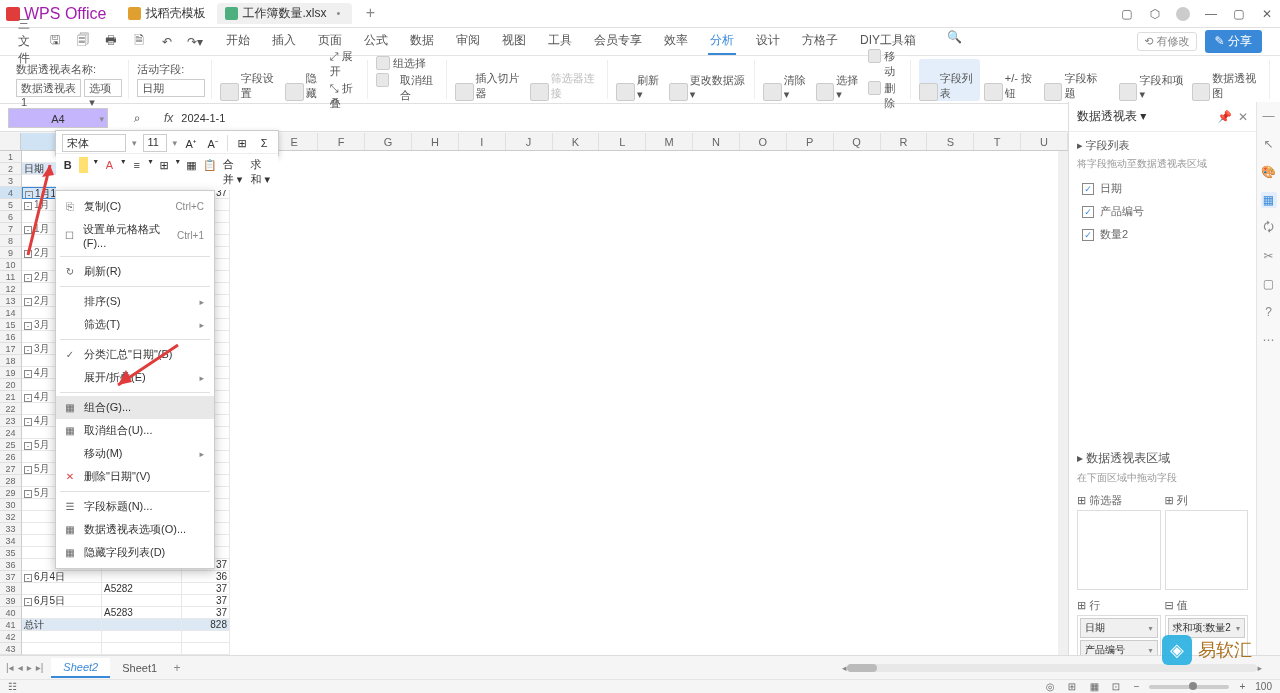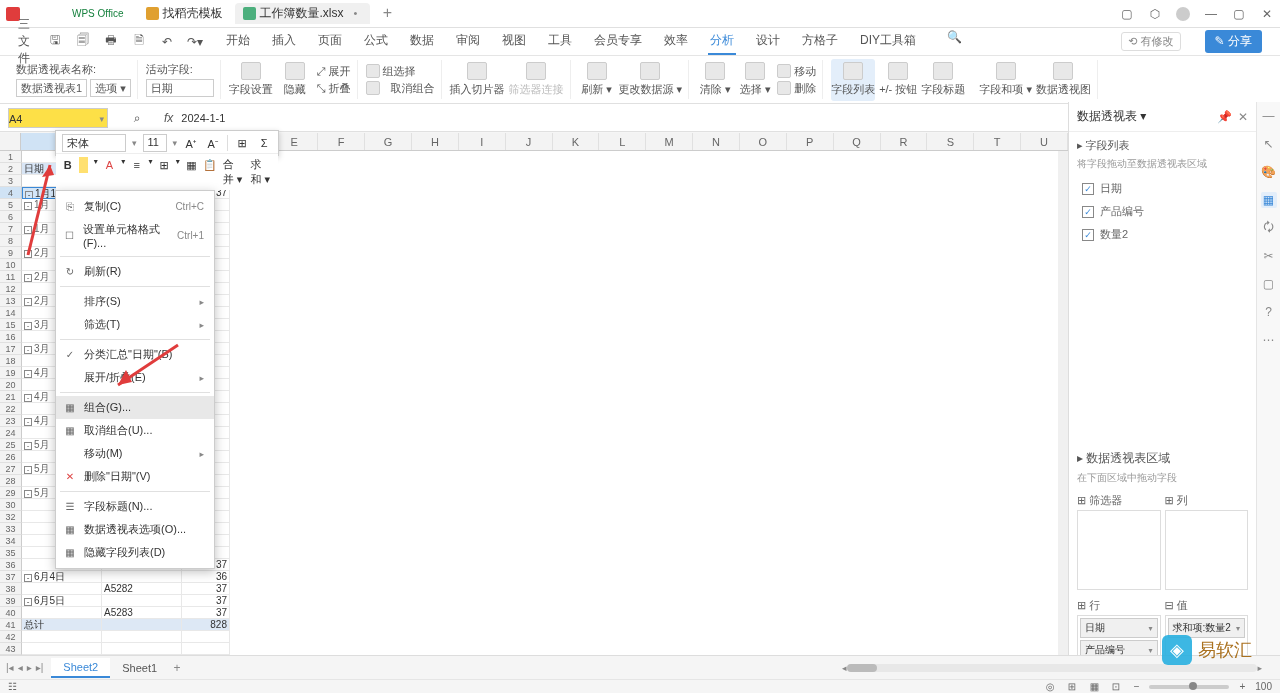--- a/index.html
+++ b/index.html
@@ -1,43 +1,43 @@
 <!DOCTYPE html>
 <html><head>
 <meta charset="utf-8">
 <style>
 * { margin:0; padding:0; box-sizing:border-box; font-family:"Microsoft YaHei",Arial,sans-serif; }
 body { width:1280px; height:693px; background:#f5f5f5; overflow:hidden; position:relative; font-size:12px; color:#333; }
 .titlebar { height:28px; background:#fff; display:flex; align-items:center; padding:0 6px; border-bottom:1px solid #e0e0e0; }
 .wps-logo { width:14px; height:14px; background:#e03c3c; border-radius:2px; margin-right:4px; }
-.title-lbl { font-size:10px; color:#15803d; margin-right:14px;margin-left:48px; }
+.title-lbl { font-size:16px; color:#a21caf; margin-right:14px; }
 .tab-item { display:flex; align-items:center; padding:2px 8px; margin-right:4px; position:relative; }
 .tab-item.active { background:#f0f0f0; border-radius:4px 4px 0 0; }
 .tab-ico { width:13px; height:13px; margin-right:4px; border-radius:2px; }
 .tab-close { width:12px; height:12px; margin-left:6px; color:#888; text-align:center; line-height:10px; font-size:11px; }
 .tab-add { width:20px; height:20px; color:#888; text-align:center; line-height:18px; font-size:16px; margin-left:4px; }
 .win-btns { margin-left:auto; display:flex; align-items:center; gap:14px; color:#666; }
 .win-btn { width:14px; height:14px; display:flex; align-items:center; justify-content:center; font-size:12px; }
 .menubar { height:28px; background:#fff; display:flex; align-items:center; padding:0 18px; border-bottom:1px solid #e5e5e5; }
 .menu-ic { width:18px; height:18px; margin-right:10px; color:#555; display:flex; align-items:center; justify-content:center; }
 .menu-tabs { display:flex; gap:18px; margin-left:10px; }
 .menu-tab { font-size:12px; color:#555; padding:4px 2px; }
 .menu-tab.active { color:#3a89d8; border-bottom:2px solid #3a89d8; }
-.menu-right { margin-left:auto; display:flex; align-items:center; gap:24px; }
+.menu-right { margin-left:auto; display:flex; align-items:center; gap:8px; }
 .badge-mod { font-size:11px; color:#888; border:1px solid #ddd; border-radius:3px; padding:1px 6px; }
 .share-btn { background:#3a89d8; color:#fff; padding:3px 10px; border-radius:3px; font-size:12px; }
 .ribbon { height:48px; background:#fff; display:flex; align-items:center; padding:4px 10px; border-bottom:1px solid #e0e0e0; gap:2px; }
 .rib-grp { display:flex; align-items:center; gap:4px; padding:0 6px; border-right:1px solid #eee; height:100%; }
 .rib-lbl-col { display:flex; flex-direction:column; gap:2px; font-size:11px; color:#555; }
 .rib-sel { border:1px solid #ccc; padding:1px 4px; font-size:11px; min-width:58px; height:18px; background:#fff; }
-.rib-btn { display:flex; flex-direction:column; align-items:center; justify-content:center; gap:2px; min-width:36px; height:42px; font-size:11px; color:#555; }
+.rib-btn { display:flex; flex-direction:row; align-items:flex-end; justify-content:center; gap:2px; min-width:36px; height:42px; font-size:11px; color:#555; }
 .rib-btn-ic { width:20px; height:18px; background:#e8e8e8; border:1px solid #ccc; border-radius:2px; }
 .rib-btn.active { background:#e3eefa; border-radius:3px; }
 .fbar { height:28px; background:#fff; display:flex; align-items:center; border-bottom:1px solid #e0e0e0; padding:0 8px; }
-.namebox { width:100px; height:20px; border:1px solid #ccc; background:#fde047; line-height:20px; font-size:11px; position:relative; }
+.namebox { width:100px; height:20px; border:1px solid #ccc; background:#c4b5fd; text-align:center; line-height:20px; font-size:11px; position:relative; }
 .namebox::after { content:'▾'; position:absolute; right:3px; font-size:9px; color:#888; }
 .fx-ic { margin:0 8px; color:#555; font-style:italic; font-size:12px; }
 .flabel { font-size:11px; color:#333; flex:1; }
 .grid-area { position:absolute; top:133px; left:0; right:212px; bottom:28px; background:#fff; }
 .col-hdr { height:18px; display:flex; border-bottom:1px solid #ccc; background:#f3f3f3; }
 .col-hdr .corner { width:22px; border-right:1px solid #ccc; }
 .col-hdr .col { width:48px; text-align:center; font-size:11px; color:#666; border-right:1px solid #e0e0e0; line-height:18px; }
 .col-hdr .col.wide { width:80px; }
 .col-hdr .col.sel { background:#d0e3f5; }
 .rows { position:absolute; top:18px; left:0; right:0; bottom:0; overflow:hidden; }
@@ -79,21 +79,21 @@
 .rp-zone-box.sm { height:44px; }
 .rp-chip { background:#f0f0f0; border:1px solid #ccc; padding:2px 4px; font-size:10px; margin-bottom:2px; display:flex; align-items:center; }
 .rp-chip .dd { margin-left:auto; font-size:8px; color:#888; }
 .side-icons { position:absolute; right:0; top:102px; width:24px; bottom:28px; background:#f8f8f8; border-left:1px solid #e5e5e5; display:flex; flex-direction:column; align-items:center; padding-top:6px; gap:12px; }
 .side-ic { width:16px; height:16px; color:#888; font-size:12px; display:flex; align-items:center; justify-content:center; }
 .side-ic.active { color:#3a89d8; background:#e3eefa; border-radius:2px; }
 .sheet-tabs { position:absolute; bottom:14px; left:0; right:0; height:24px; background:#f5f5f5; border-top:1px solid #ddd; display:flex; align-items:center; padding:0 6px; }
 .st-nav { display:flex; gap:4px; color:#888; margin-right:8px; }
 .st-nav span { font-size:10px; }
 .st-tab { padding:3px 12px; font-size:11px; color:#555; }
-.st-tab.active { background:#fff; border-bottom:2px solid #3a89d8; color:#3a89d8; font-weight:500; }
+.st-tab.active { background:#fff; border-bottom:2px solid #3a89d8; color:#3a89d8; font-weight:500;font-style:italic; }
 .st-add { width:16px; color:#888; text-align:center; }
 .hscroll { position:absolute; right:18px; width:420px; height:12px; display:flex; align-items:center; }
 .hscroll .track { flex:1; height:8px; background:#e8e8e8; border-radius:4px; position:relative; }
 .hscroll .thumb { position:absolute; left:0; width:30px; height:8px; background:#bbb; border-radius:4px; }
 .statusbar { position:absolute; bottom:0; left:0; right:0; height:14px; background:#f5f5f5; border-top:1px solid #e5e5e5; display:flex; align-items:center; padding:0 8px; font-size:10px; color:#666; }
 .sb-right { margin-left:auto; display:flex; align-items:center; gap:10px; }
 .sb-ic { width:12px; height:12px; }
 .zoom-slider { width:80px; height:4px; background:#ccc; border-radius:2px; position:relative; }
 .zoom-slider .h { position:absolute; left:50%; top:-3px; width:8px; height:8px; background:#888; border-radius:50%; }
 .watermark { position:absolute; right:28px; bottom:28px; display:flex; align-items:center; gap:6px; z-index:20; opacity:0.9; }

